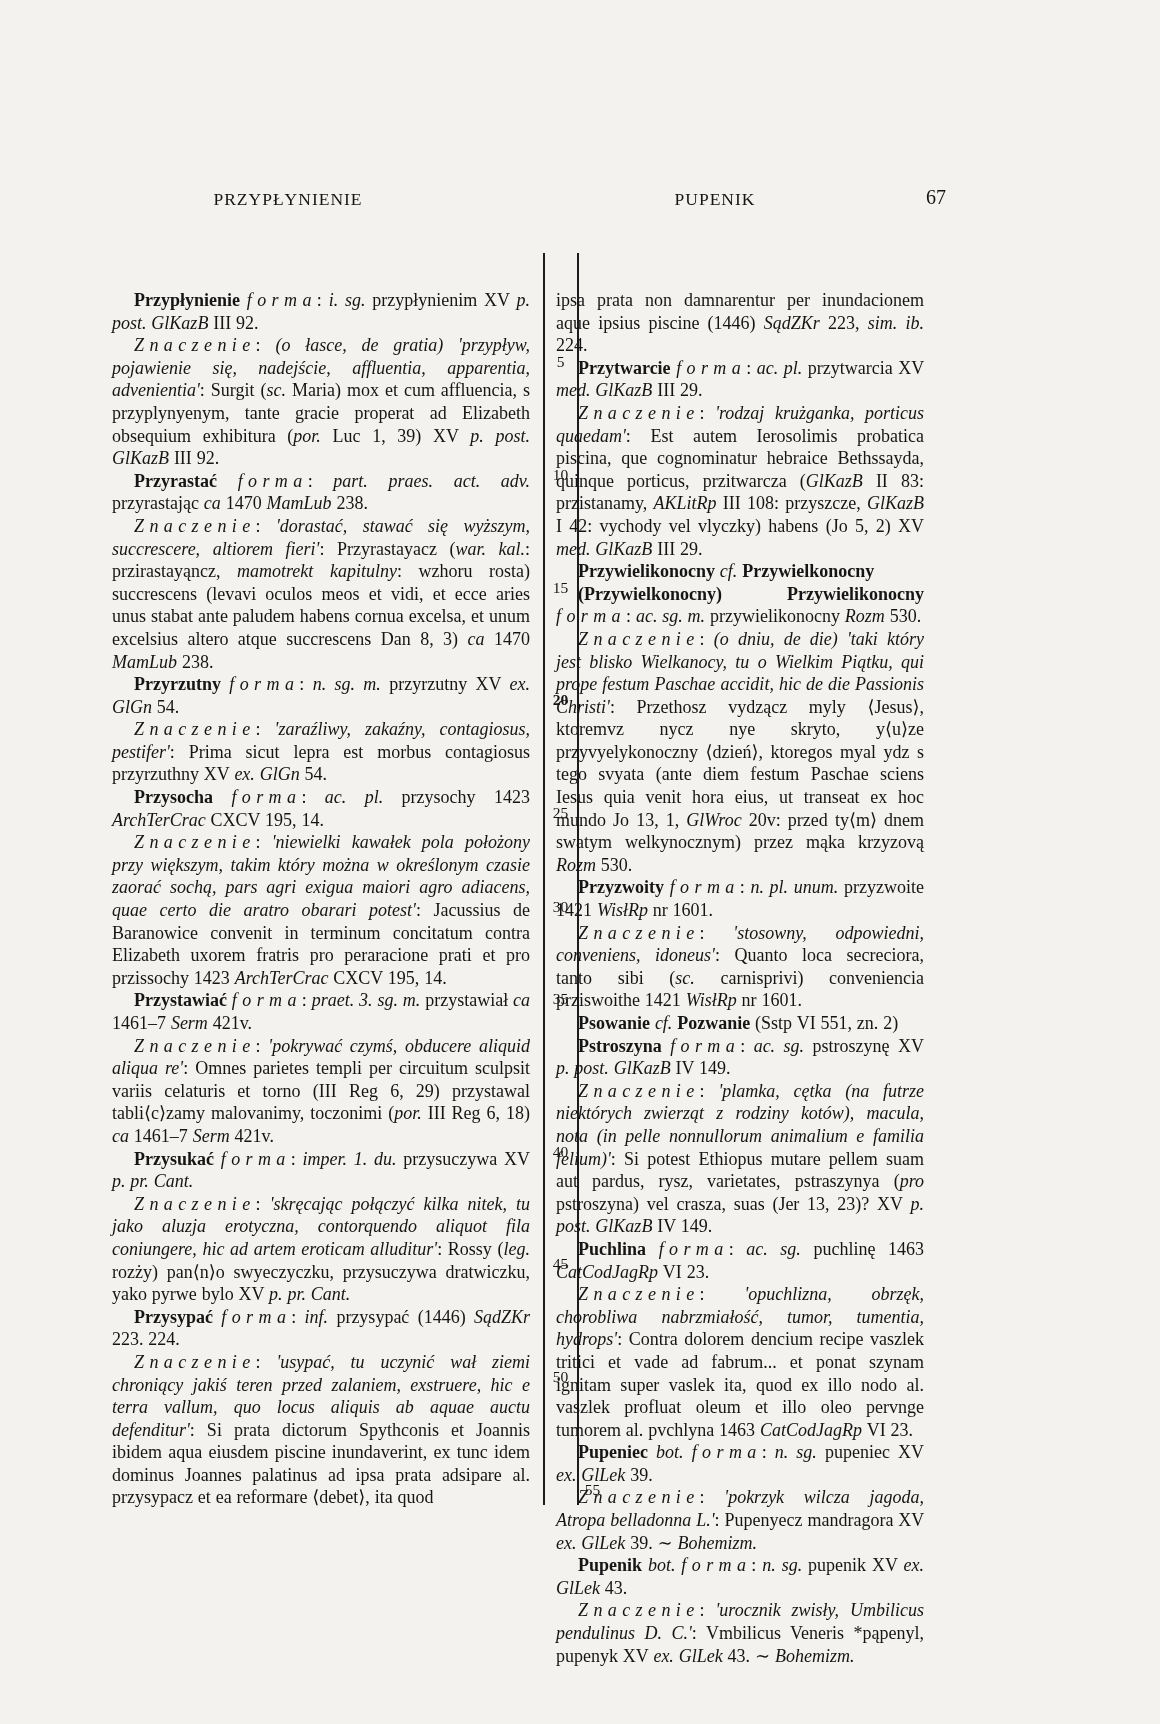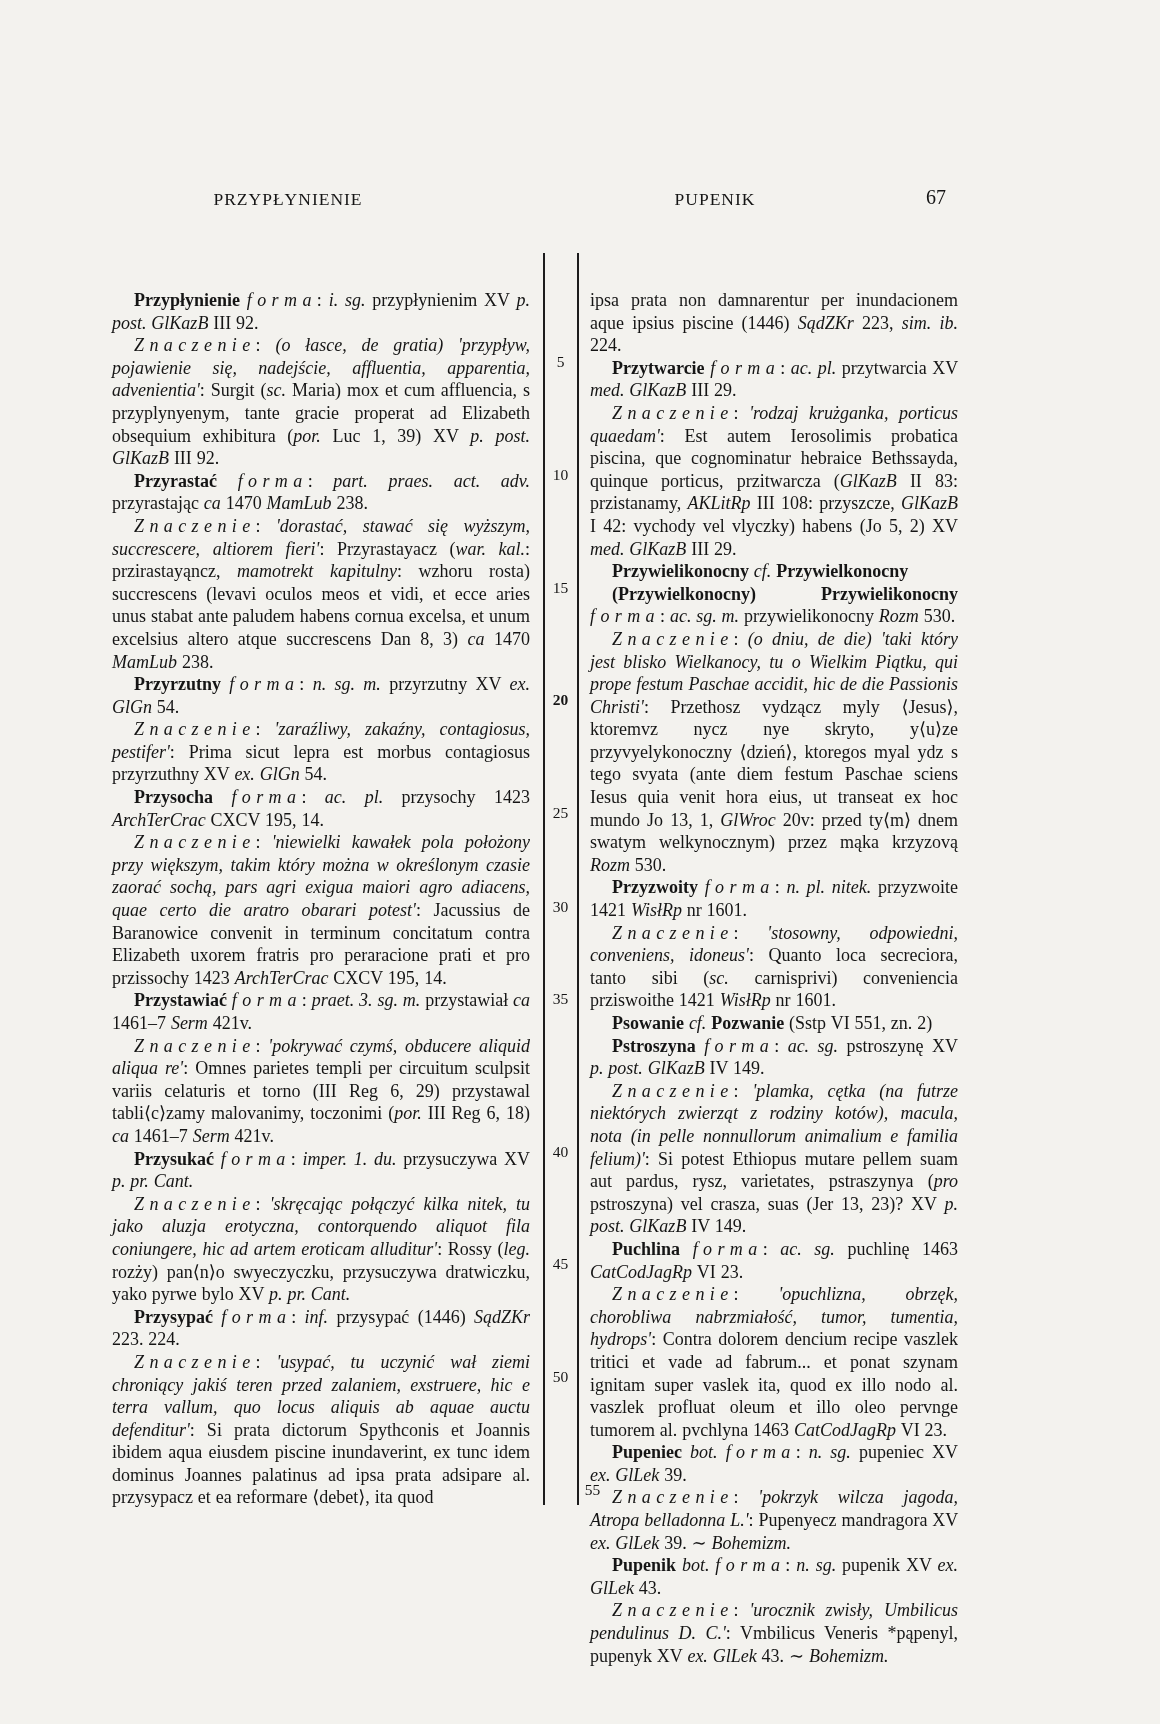--- a/index.html
+++ b/index.html
@@ -34,21 +34,21 @@
     left: 926px;
     font-size: 20px;
   }
   
   .col {
     position: absolute;
     top: 245px;
     margin-top: 44px;
   }
   .col-left  { left: 112px; width: 418px; }
-  .col-right { left: 590px; width: 368px; }
+  .col-right { left: 556px; width: 368px; }
   .col p.entry {
     margin: 0;
     font-size: 18px;
     line-height: 22.6px;
     text-align: justify;
     text-indent: 22px;
     word-spacing: 0.02em;
   }
   .col p.entry.noindent { text-indent: 0; }
   .run-b  { font-weight: bold; }
@@ -101,21 +101,21 @@
       <p class="entry"><span class="run-b">Przysypać </span><span class="run-sp">forma</span><span class="run-r">: </span><span class="run-i">inf. </span><span class="run-r">przysypać (1446) </span><span class="run-i">SądZKr </span><span class="run-r">223. 224.</span></p>
       <p class="entry"><span class="run-sp">Znaczenie</span><span class="run-r">: </span><span class="run-i">'usypać, tu uczynić wał ziemi chroniący jakiś teren przed zalaniem, exstruere, hic e terra vallum, quo locus aliquis ab aquae auctu defenditur'</span><span class="run-r">: Si prata dictorum Spythconis et Joannis ibidem aqua eiusdem piscine inundaverint, ex tunc idem dominus Joannes palatinus ad ipsa prata adsipare al. przysypacz et ea reformare ⟨debet⟩, ita quod</span></p>
     </div>
   <div class="col col-right" id="col-right">
       <p class="entry noindent"><span class="run-r">ipsa prata non damnarentur per inundacionem aque ipsius piscine (1446) </span><span class="run-i">SądZKr </span><span class="run-r">223, </span><span class="run-i">sim. ib.</span><span class="run-r"> 224.</span></p>
       <p class="entry"><span class="run-b">Przytwarcie </span><span class="run-sp">forma</span><span class="run-r">: </span><span class="run-i">ac. pl. </span><span class="run-r">przytwarcia XV </span><span class="run-i">med. GlKazB </span><span class="run-r">III 29.</span></p>
       <p class="entry"><span class="run-sp">Znaczenie</span><span class="run-r">: </span><span class="run-i">'rodzaj krużganka, porticus quaedam'</span><span class="run-r">: Est autem Ierosolimis probatica piscina, que cognominatur hebraice Bethssayda, quinque porticus, przitwarcza (</span><span class="run-i">GlKazB </span><span class="run-r">II 83: przistanamy, </span><span class="run-i">AKLitRp </span><span class="run-r">III 108: przyszcze, </span><span class="run-i">GlKazB </span><span class="run-r">I 42: vychody vel vlyczky) habens (Jo 5, 2) XV </span><span class="run-i">med. GlKazB </span><span class="run-r">III 29.</span></p>
       <p class="entry"><span class="run-b">Przywielikonocny </span><span class="run-i">cf. </span><span class="run-b">Przywielkonocny</span></p>
       <p class="entry"><span class="run-b">(Przywielkonocny) Przywielikonocny </span><span class="run-sp">forma</span><span class="run-r">: </span><span class="run-i">ac. sg. m. </span><span class="run-r">przywielikonocny </span><span class="run-i">Rozm </span><span class="run-r">530.</span></p>
       <p class="entry"><span class="run-sp">Znaczenie</span><span class="run-r">: </span><span class="run-i">(o dniu, de die) 'taki który jest blisko Wielkanocy, tu o Wielkim Piątku, qui prope festum Paschae accidit, hic de die Passionis Christi'</span><span class="run-r">: Przethosz vydzącz myly ⟨Jesus⟩, ktoremvz nycz nye skryto, y⟨u⟩ze przyvyelykonoczny ⟨dzień⟩, ktoregos myal ydz s tego svyata (ante diem festum Paschae sciens Iesus quia venit hora eius, ut transeat ex hoc mundo Jo 13, 1, </span><span class="run-i">GlWroc </span><span class="run-r">20v: przed ty⟨m⟩ dnem swatym welkynocznym) przez mąka krzyzovą </span><span class="run-i">Rozm </span><span class="run-r">530.</span></p>
-      <p class="entry"><span class="run-b">Przyzwoity </span><span class="run-sp">forma</span><span class="run-r">: </span><span class="run-i">n. pl. nitek. </span><span class="run-r">przyzwoite 1421 </span><span class="run-i">WisłRp </span><span class="run-r">nr 1601.</span></p>
+      <p class="entry"><span class="run-b">Przyzwoity </span><span class="run-sp">forma</span><span class="run-r">: </span><span class="run-i">n. pl. unum. </span><span class="run-r">przyzwoite 1421 </span><span class="run-i">WisłRp </span><span class="run-r">nr 1601.</span></p>
       <p class="entry"><span class="run-sp">Znaczenie</span><span class="run-r">: </span><span class="run-i">'stosowny, odpowiedni, conveniens, idoneus'</span><span class="run-r">: Quanto loca secreciora, tanto sibi (</span><span class="run-i">sc.</span><span class="run-r"> carnisprivi) conveniencia prziswoithe 1421 </span><span class="run-i">WisłRp </span><span class="run-r">nr 1601.</span></p>
       <p class="entry"><span class="run-b">Psowanie </span><span class="run-i">cf. </span><span class="run-b">Pozwanie </span><span class="run-r">(Sstp VI 551, zn. 2)</span></p>
       <p class="entry"><span class="run-b">Pstroszyna </span><span class="run-sp">forma</span><span class="run-r">: </span><span class="run-i">ac. sg. </span><span class="run-r">pstroszynę XV </span><span class="run-i">p. post. GlKazB </span><span class="run-r">IV 149.</span></p>
       <p class="entry"><span class="run-sp">Znaczenie</span><span class="run-r">: </span><span class="run-i">'plamka, cętka (na futrze niektórych zwierząt z rodziny kotów), macula, nota (in pelle nonnullorum animalium e familia felium)'</span><span class="run-r">: Si potest Ethiopus mutare pellem suam aut pardus, rysz, varietates, pstraszynya (</span><span class="run-i">pro</span><span class="run-r"> pstroszyna) vel crasza, suas (Jer 13, 23)? XV </span><span class="run-i">p. post. GlKazB </span><span class="run-r">IV 149.</span></p>
       <p class="entry"><span class="run-b">Puchlina </span><span class="run-sp">forma</span><span class="run-r">: </span><span class="run-i">ac. sg. </span><span class="run-r">puchlinę 1463 </span><span class="run-i">CatCodJagRp </span><span class="run-r">VI 23.</span></p>
       <p class="entry"><span class="run-sp">Znaczenie</span><span class="run-r">: </span><span class="run-i">'opuchlizna, obrzęk, chorobliwa nabrzmiałość, tumor, tumentia, hydrops'</span><span class="run-r">: Contra dolorem dencium recipe vaszlek tritici et vade ad fabrum... et ponat szynam ignitam super vaslek ita, quod ex illo nodo al. vaszlek profluat oleum et illo oleo pervnge tumorem al. pvchlyna 1463 </span><span class="run-i">CatCodJagRp </span><span class="run-r">VI 23.</span></p>
       <p class="entry"><span class="run-b">Pupeniec </span><span class="run-i">bot. </span><span class="run-sp">forma</span><span class="run-r">: </span><span class="run-i">n. sg. </span><span class="run-r">pupeniec XV </span><span class="run-i">ex. GlLek </span><span class="run-r">39.</span></p>
       <p class="entry"><span class="run-sp">Znaczenie</span><span class="run-r">: </span><span class="run-i">'pokrzyk wilcza jagoda, Atropa belladonna L.'</span><span class="run-r">: Pupenyecz mandragora XV </span><span class="run-i">ex. GlLek </span><span class="run-r">39. ∼ </span><span class="run-i">Bohemizm.</span></p>
       <p class="entry"><span class="run-b">Pupenik </span><span class="run-i">bot. </span><span class="run-sp">forma</span><span class="run-r">: </span><span class="run-i">n. sg. </span><span class="run-r">pupenik XV </span><span class="run-i">ex. GlLek </span><span class="run-r">43.</span></p>
       <p class="entry"><span class="run-sp">Znaczenie</span><span class="run-r">: </span><span class="run-i">'urocznik zwisły, Umbilicus pendulinus D. C.'</span><span class="run-r">: Vmbilicus Veneris *pąpenyl, pupenyk XV </span><span class="run-i">ex. GlLek </span><span class="run-r">43. ∼ </span><span class="run-i">Bohemizm.</span></p>

